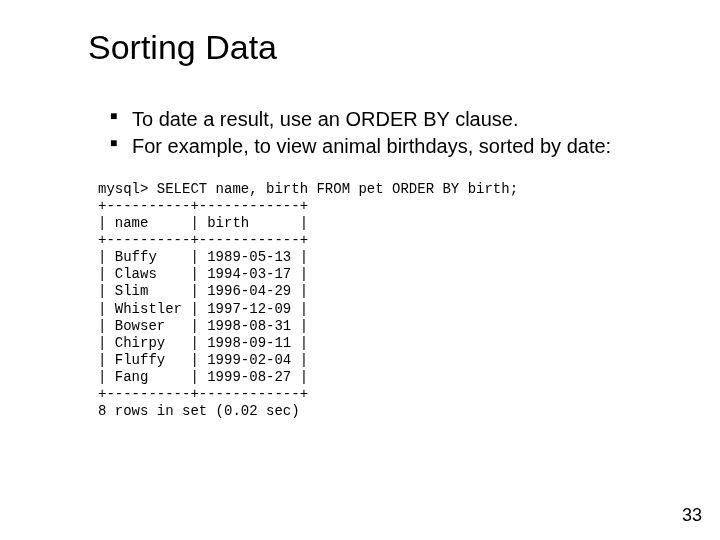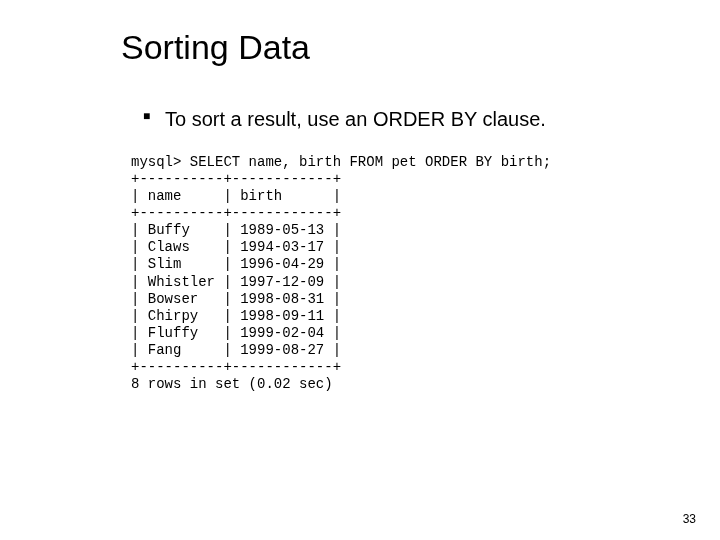--- a/index.html
+++ b/index.html
@@ -5,21 +5,20 @@
   html, body { margin:0; padding:0; }
   body {
     width:720px; height:540px;
     background:#fff;
     font-family: Arial, Helvetica, sans-serif;
     color:#000;
     position:relative;
   }
   .slide {
     padding: 28px 60px 0 88px;
-    margin-left: 33px;
   }
   .title {
     font-size:34px;
     font-weight:400;
     margin: 0 0 40px 0;
   }
   .bullets {
     margin: 0 0 22px 22px;
     font-size:20px;
     line-height:1.25;
@@ -38,32 +37,33 @@
   .code {
     font-family: "Courier New", Courier, monospace;
     font-size:14px;
     font-weight:normal;
     white-space:pre;
     line-height:1.22;
     margin-left:10px;
   }
   .pagenum {
     position:absolute;
-    right:24px; bottom:14px;
-    font-size:12px;
+    right:18px; bottom:14px;
+    font-size:18px;
   }
 </style>
 </head>
 <body>
 
 <div class="slide">
   <h1 class="title">Sorting Data</h1>
 
   <div class="bullets">
-    <div class="bullet">To sort a result, use an ORDER BY clause.</div>
+    <div class="bullet">To date a result, use an ORDER BY clause.</div>
+    <div class="bullet">For example, to view animal birthdays, sorted by date:</div>
   </div>
 
   <div class="code" id="code-block">mysql&gt; SELECT name, birth FROM pet ORDER BY birth;
 +----------+------------+
 | name     | birth      |
 +----------+------------+
 | Buffy    | 1989-05-13 |
 | Claws    | 1994-03-17 |
 | Slim     | 1996-04-29 |
 | Whistler | 1997-12-09 |

